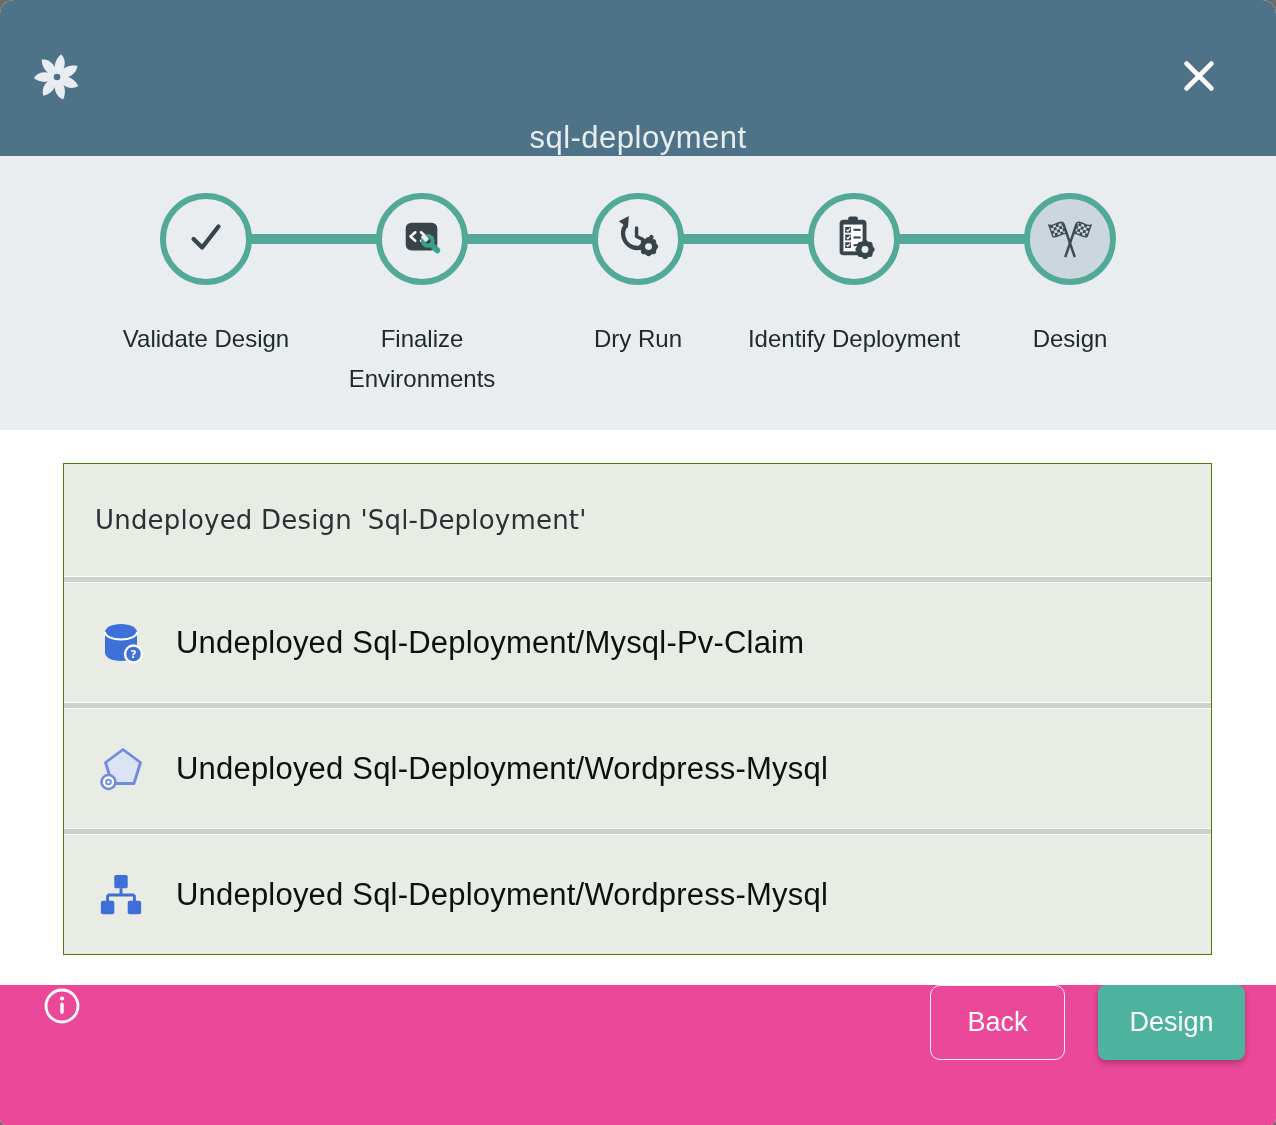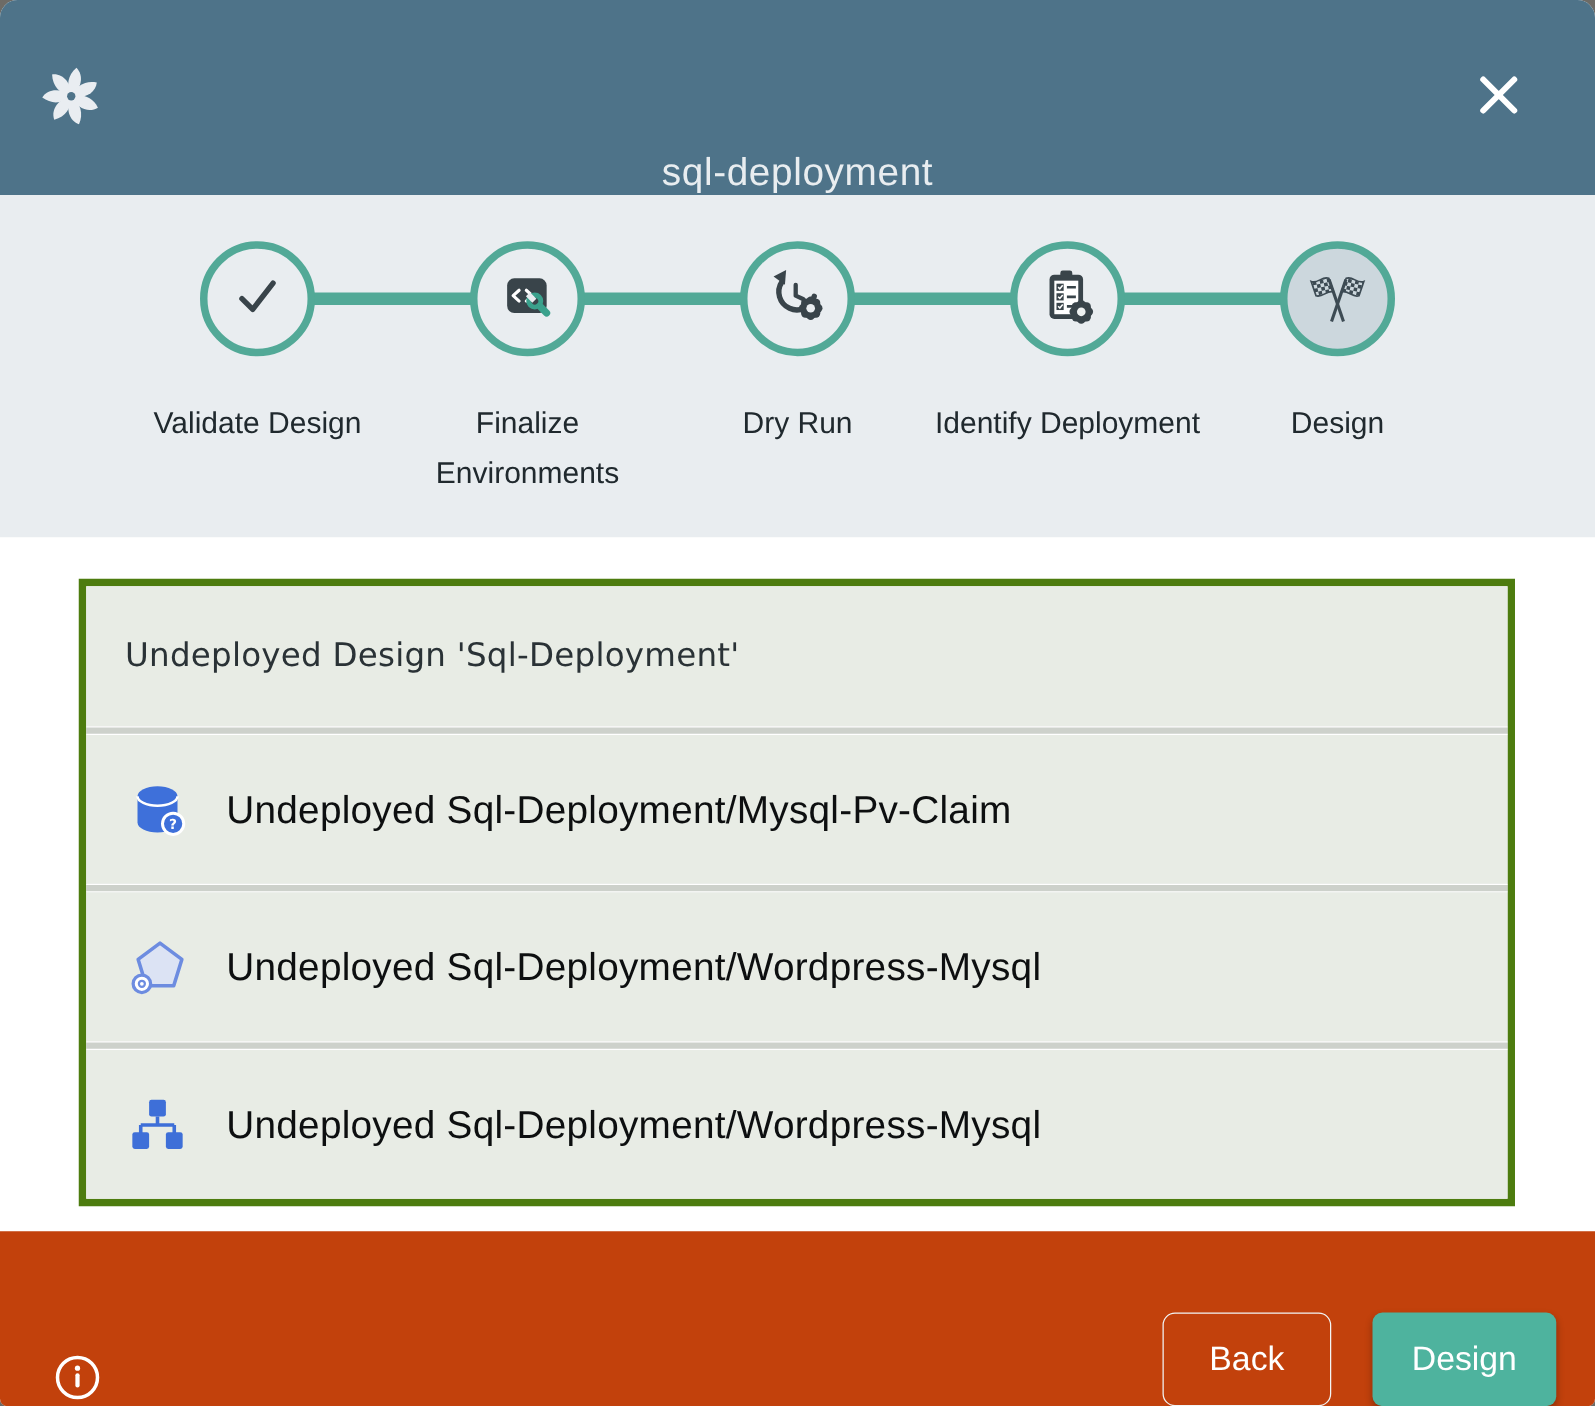--- a/index.html
+++ b/index.html
@@ -52,21 +52,21 @@
   .step-label {
     margin-top: 34px;
     font-size: 24px; line-height: 40px; color: #20292e;
     text-align: center; max-width: 216px;
   }
 
   
   .content { flex: 1 1 auto; background: #ffffff; }
   .panel {
     margin: 33px 64px 0 63px;
-    border: 6px solid #4d7c0f;
+    border: 1px solid #4d7c0f;
   }
   .panel-header {
     height: 112px; background: #e8ece5;
     display: flex; align-items: center;
     padding-left: 31px;
     font-family: "DejaVu Sans", sans-serif;
     font-size: 26px; color: #2a3236; letter-spacing: 0.2px;
   }
   .panel-divider {
     height: 7px; background: #cdd1cb;
@@ -76,22 +76,22 @@
     height: 119px; background: #e8ece5;
     display: flex; align-items: center;
     padding-left: 33px;
   }
   .row-icon { width: 48px; height: 48px; flex: 0 0 48px; display: flex; align-items: center; justify-content: center; }
   .row-text { margin-left: 31px; font-size: 31px; color: #0d0f10; letter-spacing: 0.2px; }
 
   
   .footer {
     height: 140px; flex: 0 0 140px;
-    background: #c2410c;
-    display: flex; align-items: flex-end; gap: 48px;
+    background: #ec4899;
+    display: flex; align-items: flex-start; gap: 48px;
   }
   .info-btn {
     margin-left: 40px;
     width: 44px; height: 44px;
     background: transparent; border: none; cursor: pointer;
     display: flex; align-items: center; justify-content: center;
   }
   .footer-actions { margin-left: auto; margin-right: 31px; display: flex; gap: 33px; align-items: center; }
   .back-btn {
     width: 135px; height: 75px;

